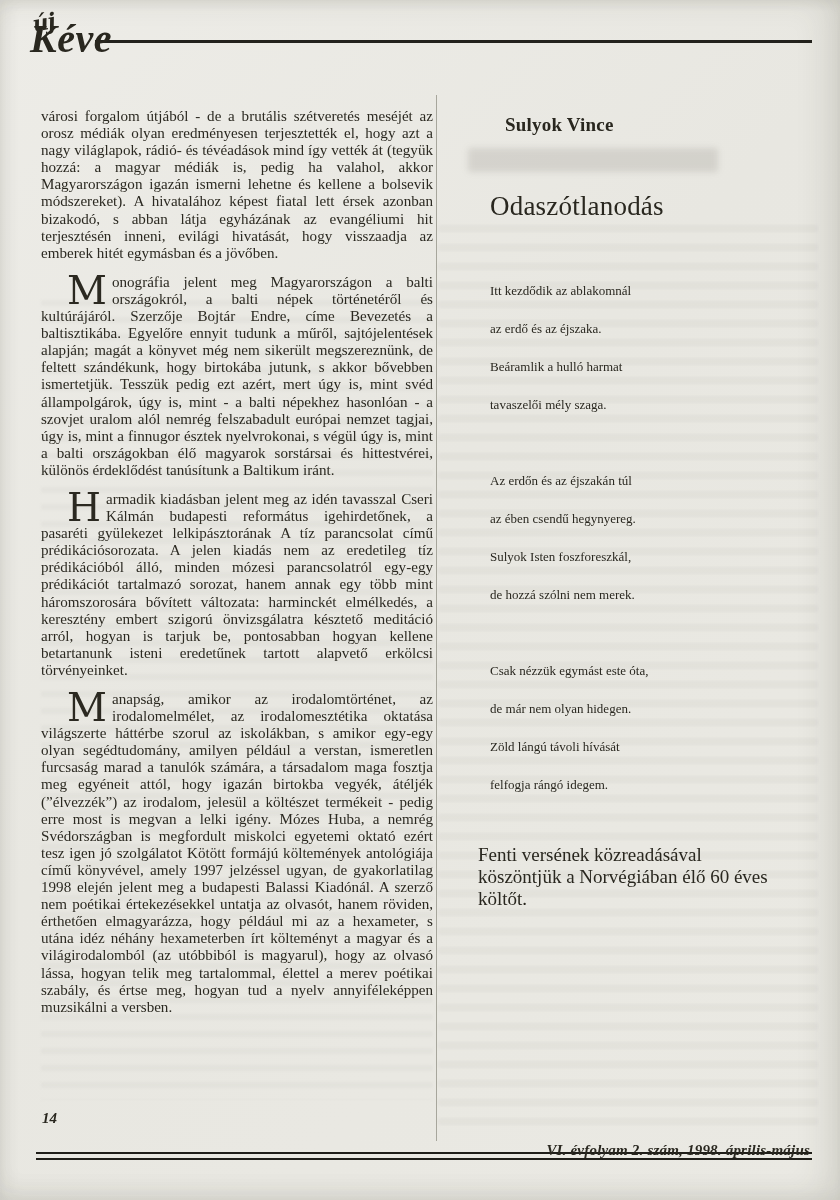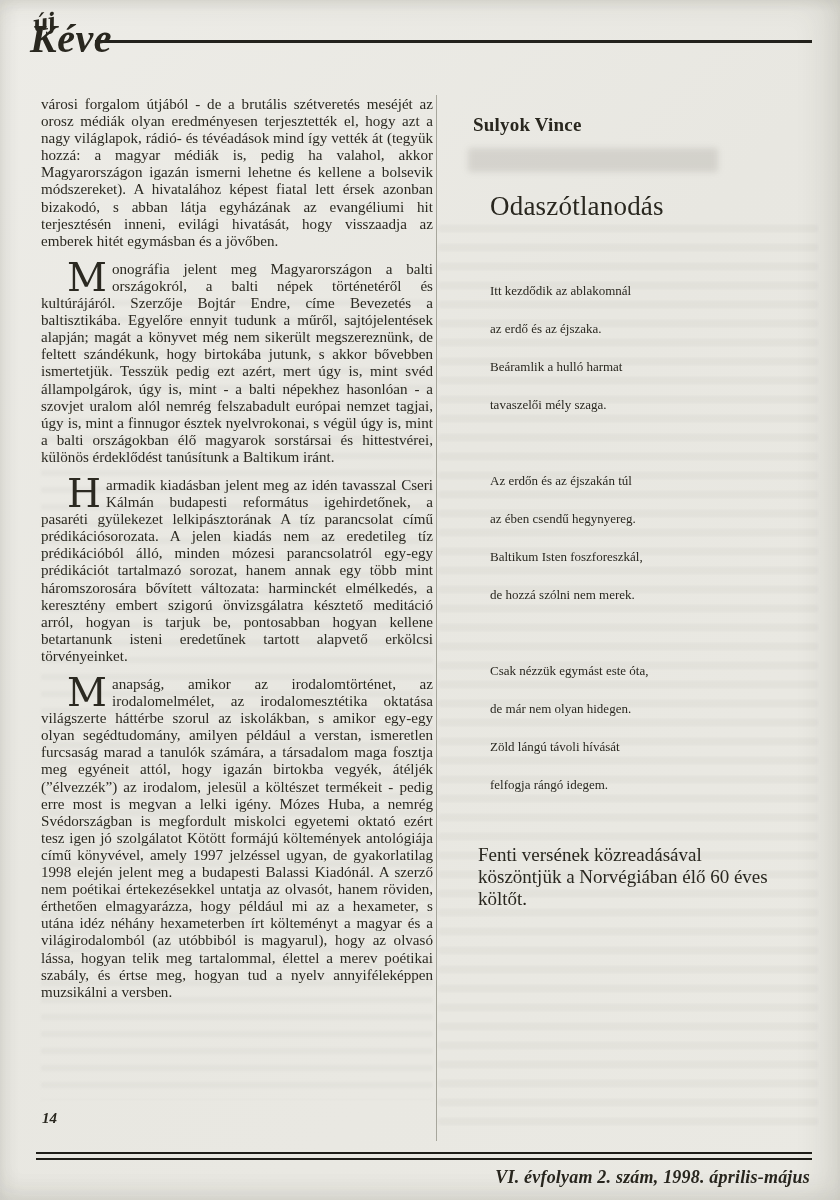--- a/index.html
+++ b/index.html
@@ -22,30 +22,30 @@
     font-size:22px; transform:rotate(-10deg); margin:0 0 -15px 2px; letter-spacing:-1px;
   }
   .logo-keve { font-weight:bold; font-style:italic; font-size:40px; letter-spacing:.5px; }
   .header-rule { position:absolute; left:95px; right:28px; top:40px; height:3px; background:#23221d; }
   
   .col-left {
     position:absolute; left:41px; top:96px; width:392px;
     font-size:15.1px; line-height:17.1px; text-align:justify;
     color:#2b2921;
   }
-  .para { margin:0 0 11px 0; }
+  .para { margin:12px 0 11px 0; }
   .dropcap {
     float:left; font-size:39px; line-height:30px; padding:2px 5px 0 0; margin-left:26px;
     font-family:"DejaVu Serif", serif; color:#2b2921;
   }
   
   .divider { position:absolute; left:436px; top:95px; width:1px; height:1046px; background:#a7a69c; }
   
   .col-right { position:absolute; left:455px; top:96px; width:360px; padding-left:0; }
-  .author { font-weight:bold; font-size:19px; margin:18px 0 0 18px; letter-spacing:.2px; }
+  .author { font-weight:bold; font-size:19px; margin:18px 0 0 50px; letter-spacing:.2px; }
   .poem-title { font-weight:normal; font-size:27px; margin:55px 0 0 35px; letter-spacing:.2px; }
   .poem { margin:50px 0 0 35px; font-size:13px; line-height:38px; }
   .stanza { margin-bottom:38px; }
   .poem-line { white-space:nowrap; }
   .note { margin:40px 0 0 23px; font-size:19px; line-height:22px; width:310px; }
   
   .ghost-lines {
     position:absolute; left:438px; top:225px; width:380px; height:900px; pointer-events:none;
     background:repeating-linear-gradient(180deg,
       rgba(112,110,100,.09) 0px, rgba(112,110,100,.09) 7px,
@@ -62,21 +62,21 @@
       rgba(112,110,100,.045) 0px, rgba(112,110,100,.045) 6px,
       rgba(112,110,100,0) 6px, rgba(112,110,100,0) 17px);
     filter:blur(1.8px);
   }
   
   .footer-rule {
     position:absolute; left:36px; right:28px; top:1152px; height:4px;
     border-top:2.5px solid #1f1e19; border-bottom:2.5px solid #1f1e19;
   }
   .footer-page { position:absolute; left:42px; top:1110px; font-weight:bold; font-style:italic; font-size:15px; }
-  .footer-issue { position:absolute; right:30px; top:1167px; font-weight:bold; font-style:italic; font-size:18px; letter-spacing:.2px; }
+  .footer-issue { position:absolute; right:30px; top:1142px; font-weight:bold; font-style:italic; font-size:15px; letter-spacing:.2px; }
 </style>
 </head>
 <body>
 
 <div class="page">
 
   <div class="logo">
     <span class="logo-uj">új</span>
     <span class="logo-keve">Kéve</span>
   </div>
@@ -101,21 +101,21 @@
     <div class="poem">
       <div class="stanza">
         <div class="poem-line">Itt kezdődik az ablakomnál</div>
         <div class="poem-line">az erdő és az éjszaka.</div>
         <div class="poem-line">Beáramlik a hulló harmat</div>
         <div class="poem-line">tavaszelői mély szaga.</div>
       </div>
       <div class="stanza">
         <div class="poem-line">Az erdőn és az éjszakán túl</div>
         <div class="poem-line">az ében csendű hegynyereg.</div>
-        <div class="poem-line">Baltikum Isten foszforeszkál,</div>
+        <div class="poem-line">Sulyok Isten foszforeszkál,</div>
         <div class="poem-line">de hozzá szólni nem merek.</div>
       </div>
       <div class="stanza">
         <div class="poem-line">Csak nézzük egymást este óta,</div>
         <div class="poem-line">de már nem olyan hidegen.</div>
         <div class="poem-line">Zöld lángú távoli hívását</div>
         <div class="poem-line">felfogja rángó idegem.</div>
       </div>
     </div>
     <div class="note">Fenti versének közreadásával köszöntjük a Norvégiában élő 60 éves költőt.</div>

